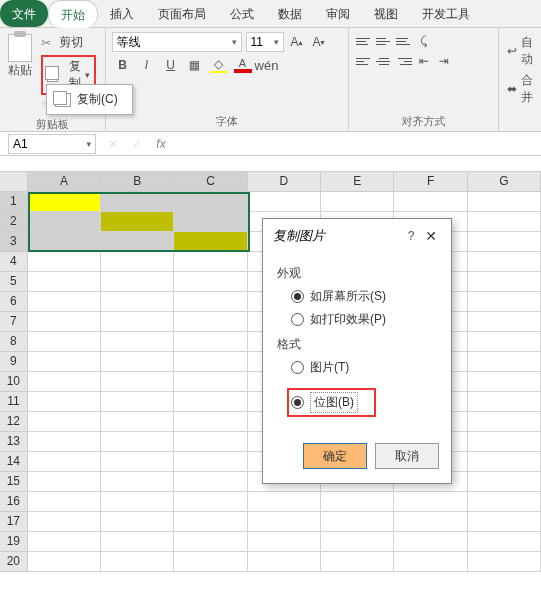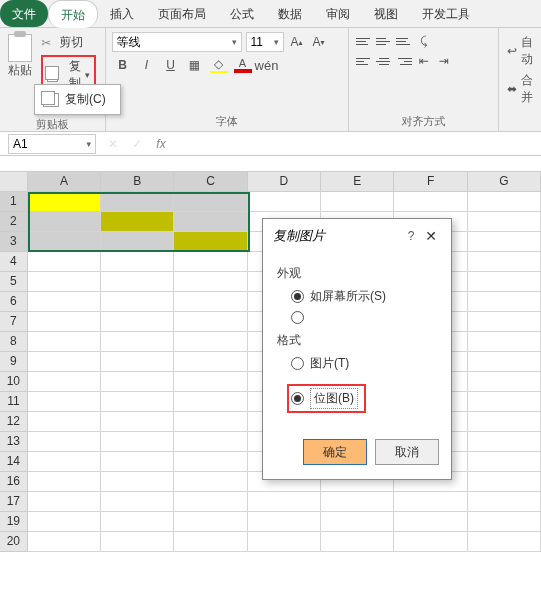--- a/index.html
+++ b/index.html
@@ -26,21 +26,21 @@
 .clip-item{display:flex;align-items:center;gap:4px;padding:2px 3px;color:#444;}
 .clip-item .ic{width:14px;height:14px;display:inline-block;}
 .ic-cut::before{content:"\2702";color:#888;}
 .ic-copy{border:1px solid #999;width:12px;height:12px;position:relative;background:#fff;}
 .ic-copy::after{content:"";position:absolute;top:-3px;left:-3px;width:12px;height:12px;border:1px solid #999;background:#fff;}
 .ic-brush::before{content:"\270E";color:#c96;}
 .copy-btn{border:2px solid #e33;padding:1px 4px;display:inline-flex;align-items:center;gap:4px;text-align:right;}
 .copy-btn .arrow{font-size:9px;color:#555;}
 
 
-.copy-menu{position:absolute;top:56px;left:34px;background:#fff;border:1px solid #b0b0b0;box-shadow:2px 2px 4px rgba(0,0,0,0.2);z-index:5;}
+.copy-menu{position:absolute;top:56px;left:46px;background:#fff;border:1px solid #b0b0b0;box-shadow:2px 2px 4px rgba(0,0,0,0.2);z-index:5;}
 .copy-menu .mi{padding:6px 14px 6px 8px;display:flex;align-items:center;gap:6px;color:#333;white-space:nowrap;}
 .copy-menu .mi .mic{width:16px;height:14px;display:inline-block;}
 .copy-menu .mi.hl{background:#8d8d8d;color:#fff;border:2px solid #e33;margin:2px;}
 
 
 .fontg{width:260px;}
 .font-row{display:flex;gap:4px;align-items:center;margin-bottom:4px;}
 .combo{border:1px solid #ccc;background:#fff;height:20px;display:flex;align-items:center;padding:0 4px;}
 .combo.fontname{width:130px;}
 .combo.fontsize{width:38px;}
@@ -97,21 +97,21 @@
 .dlg{position:absolute;top:218px;left:262px;width:190px;background:#fff;border:1px solid #888;box-shadow:3px 3px 8px rgba(0,0,0,0.25);z-index:10;}
 .dlg-title{display:flex;align-items:center;padding:8px 10px;}
 .dlg-title .t{flex:1;font-size:13px;font-style:italic;}
 .dlg-title .help{width:20px;text-align:center;color:#555;}
 .dlg-title .close{width:20px;text-align:center;color:#333;font-size:14px;}
 .dlg-body{padding:4px 14px 10px 14px;}
 .sect-label{color:#444;margin:8px 0 6px 0;}
 .radio-row{display:flex;align-items:center;gap:6px;margin:6px 0 6px 14px;color:#333;}
 .radio{width:13px;height:13px;border:1px solid #555;border-radius:50%;display:inline-block;position:relative;}
 .radio.checked::after{content:"";position:absolute;top:2px;left:2px;width:7px;height:7px;background:#333;border-radius:50%;}
-.radio-row.hl{display:inline-flex;border:2px solid #e33;padding:2px 6px 2px 2px;margin-left:10px;}
+.radio-row.hl{display:inline-flex;border:2px solid #e33;padding:2px 16px 2px 2px;margin-left:10px;}
 .radio-row .dotted{border:1px dotted #888;padding:1px 3px;}
 .dlg-btns{display:flex;justify-content:flex-end;gap:8px;padding:10px 12px 14px 12px;}
 .dlg-btn{width:64px;height:26px;border:1px solid #999;background:#efefef;display:inline-flex;align-items:center;justify-content:center;color:#333;}
 .dlg-btn.primary{border:1px solid #2a6fb0;background:#fdba74;}
 </style>
 </head>
 <body>
 
 <div class="tabs">
   <div class="tab file">文件</div>
@@ -426,20 +426,30 @@
         <div class="rh">14</div>
         <div class="cell"></div>
         <div class="cell"></div>
         <div class="cell"></div>
         <div class="cell"></div>
         <div class="cell"></div>
         <div class="cell"></div>
         <div class="cell"></div>
       </div>
       <div class="row">
+        <div class="rh">15</div>
+        <div class="cell"></div>
+        <div class="cell"></div>
+        <div class="cell"></div>
+        <div class="cell"></div>
+        <div class="cell"></div>
+        <div class="cell"></div>
+        <div class="cell"></div>
+      </div>
+      <div class="row">
         <div class="rh">16</div>
         <div class="cell"></div>
         <div class="cell"></div>
         <div class="cell"></div>
         <div class="cell"></div>
         <div class="cell"></div>
         <div class="cell"></div>
         <div class="cell"></div>
       </div>
       <div class="row">
@@ -483,20 +493,21 @@
     <span class="close">✕</span>
   </div>
   <div class="dlg-body">
     <div class="sect-label">外观</div>
     <div class="radio-row">
       <span class="radio checked"></span>
       <span>如屏幕所示(S)</span>
     </div>
     <div class="radio-row">
       <span class="radio"></span>
+      <span>如打印效果(P)</span>
     </div>
 
     <div class="sect-label">格式</div>
     <div class="radio-row">
       <span class="radio"></span>
       <span>图片(T)</span>
     </div>
     <div class="radio-row hl">
       <span class="radio checked"></span>
       <span class="dotted">位图(B)</span>

